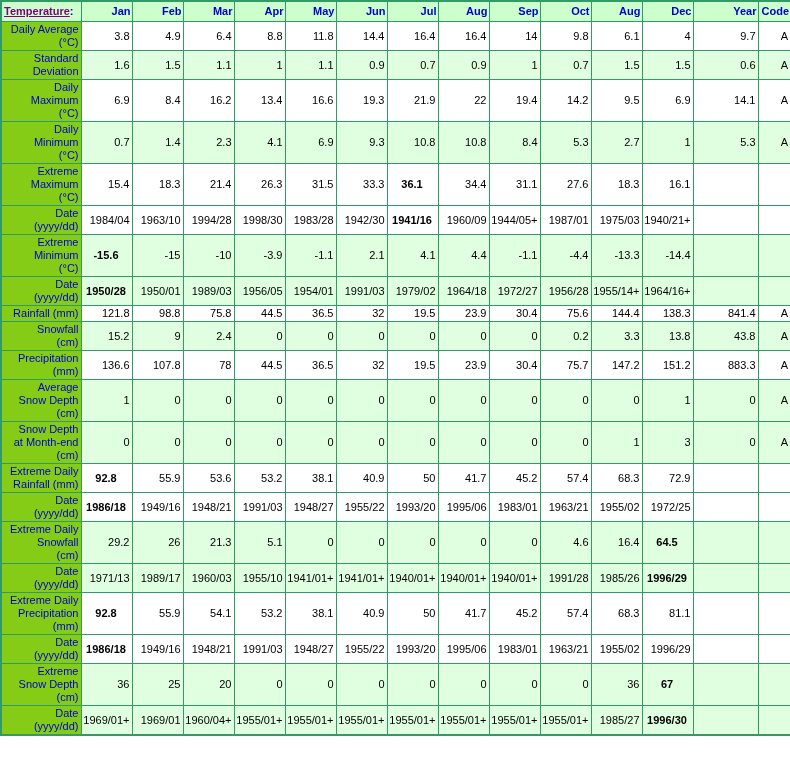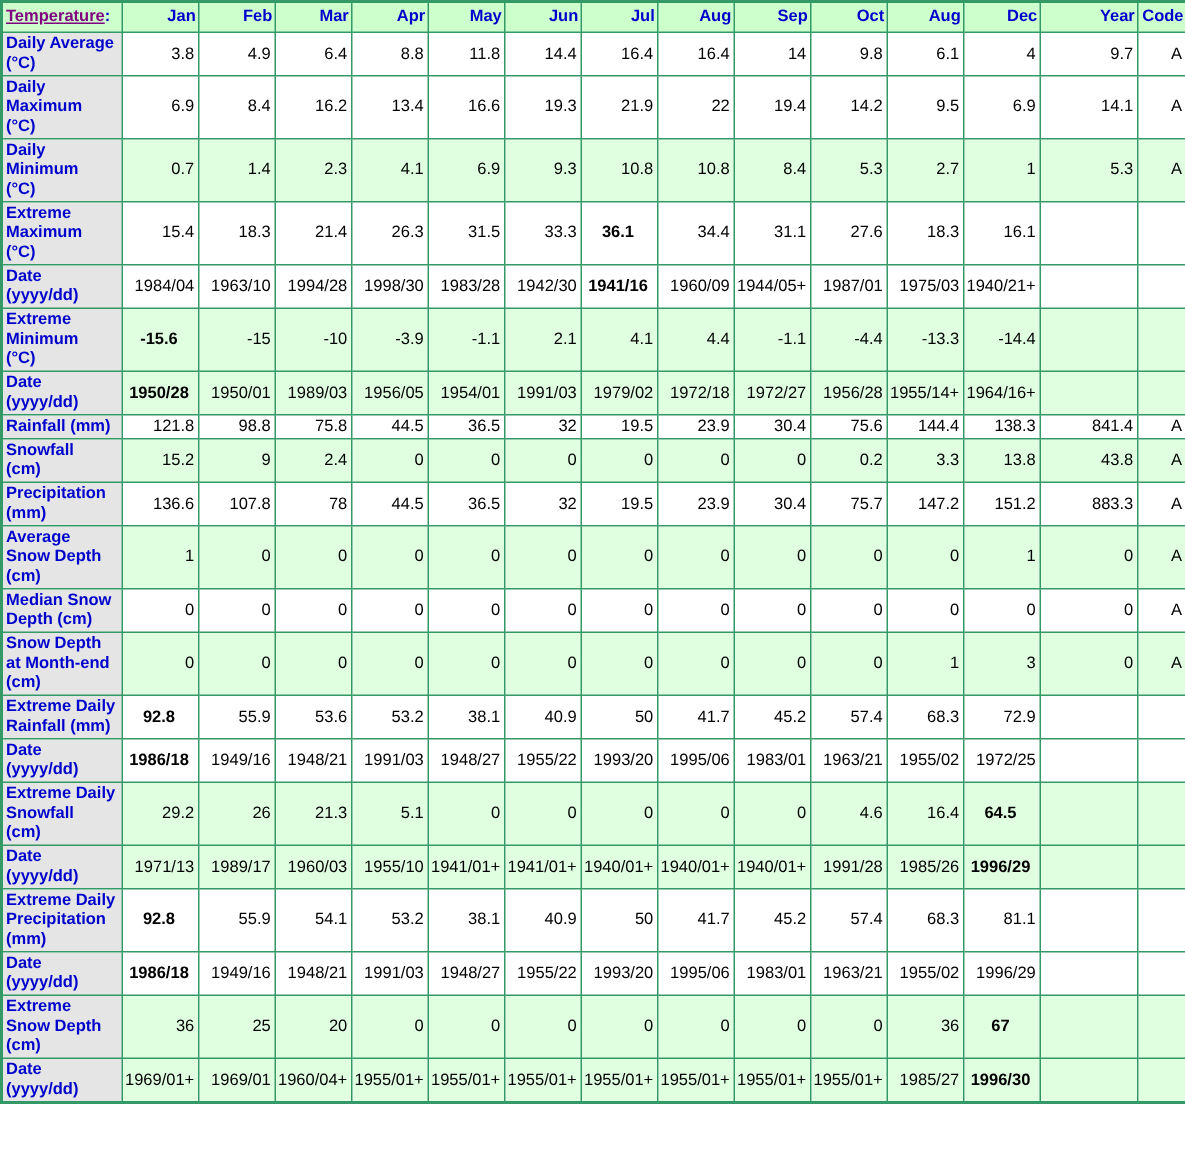--- a/index.html
+++ b/index.html
@@ -4,22 +4,22 @@
 <style>
   html,body{margin:0;padding:0;background:#fff;}
   table{border-collapse:collapse;table-layout:fixed;width:790px;border:2px solid #339966;}
   td{border:1px solid #339966;box-sizing:border-box;padding:1px 3px;
      font-family:"Liberation Sans",sans-serif;font-size:11px;line-height:13px;
      vertical-align:middle;color:#000;}
   .col-header{background:#ccffcc;color:#0000cc;font-weight:bold;text-align:right;padding:3px 1px;}
   .section-cell{background:#ccffcc;text-align:left;padding:3px 2px;white-space:nowrap;}
   .section-link{color:#800080;font-weight:bold;font-size:11px;text-decoration:underline;cursor:pointer;}
   .colon{color:#0000cc;font-weight:bold;}
-  .label-cell{background:#e5e5e5;color:#0000cc;font-weight:bold;white-space:pre-line;
-              text-align:left;padding:1px 2px;overflow:hidden;}
+  .label-cell{background:#84cc16;color:#0000cc;font-weight:normal;white-space:pre-line;
+              text-align:right;padding:1px 2px;overflow:hidden;}
   .data-cell{text-align:right;background:#fff;padding:1px 2px 1px 1px;overflow:hidden;}
   tr.row-green .data-cell{background:#e0ffe0;}
   .bold{font-weight:bold;text-align:center;}
 </style>
 </head>
 <body>
 
 <table>
   <colgroup>
     <col style="width:80px">
@@ -67,20 +67,38 @@
         <td class="data-cell">14.4</td>
         <td class="data-cell">16.4</td>
         <td class="data-cell">16.4</td>
         <td class="data-cell">14</td>
         <td class="data-cell">9.8</td>
         <td class="data-cell">6.1</td>
         <td class="data-cell">4</td>
         <td class="data-cell year-cell">9.7</td>
         <td class="data-cell code-cell">A</td>
       </tr>
+      <tr class="row-green">
+        <td class="label-cell">Standard
+Deviation</td>
+        <td class="data-cell">1.6</td>
+        <td class="data-cell">1.5</td>
+        <td class="data-cell">1.1</td>
+        <td class="data-cell">1</td>
+        <td class="data-cell">1.1</td>
+        <td class="data-cell">0.9</td>
+        <td class="data-cell">0.7</td>
+        <td class="data-cell">0.9</td>
+        <td class="data-cell">1</td>
+        <td class="data-cell">0.7</td>
+        <td class="data-cell">1.5</td>
+        <td class="data-cell">1.5</td>
+        <td class="data-cell year-cell">0.6</td>
+        <td class="data-cell code-cell">A</td>
+      </tr>
       <tr class="row-white">
         <td class="label-cell">Daily
 Maximum
 (°C)</td>
         <td class="data-cell">6.9</td>
         <td class="data-cell">8.4</td>
         <td class="data-cell">16.2</td>
         <td class="data-cell">13.4</td>
         <td class="data-cell">16.6</td>
         <td class="data-cell">19.3</td>
@@ -171,21 +189,21 @@
       <tr class="row-green">
         <td class="label-cell">Date
 (yyyy/dd)</td>
         <td class="data-cell bold">1950/28</td>
         <td class="data-cell">1950/01</td>
         <td class="data-cell">1989/03</td>
         <td class="data-cell">1956/05</td>
         <td class="data-cell">1954/01</td>
         <td class="data-cell">1991/03</td>
         <td class="data-cell">1979/02</td>
-        <td class="data-cell">1972/18</td>
+        <td class="data-cell">1964/18</td>
         <td class="data-cell">1972/27</td>
         <td class="data-cell">1956/28</td>
         <td class="data-cell">1955/14+</td>
         <td class="data-cell">1964/16+</td>
         <td class="data-cell year-cell"></td>
         <td class="data-cell code-cell"></td>
       </tr>
       <tr class="row-white">
         <td class="label-cell">Rainfall (mm)</td>
         <td class="data-cell">121.8</td>
@@ -251,38 +269,20 @@
         <td class="data-cell">0</td>
         <td class="data-cell">0</td>
         <td class="data-cell">0</td>
         <td class="data-cell">0</td>
         <td class="data-cell">0</td>
         <td class="data-cell">0</td>
         <td class="data-cell">1</td>
         <td class="data-cell year-cell">0</td>
         <td class="data-cell code-cell">A</td>
       </tr>
-      <tr class="row-white">
-        <td class="label-cell">Median Snow
-Depth (cm)</td>
-        <td class="data-cell">0</td>
-        <td class="data-cell">0</td>
-        <td class="data-cell">0</td>
-        <td class="data-cell">0</td>
-        <td class="data-cell">0</td>
-        <td class="data-cell">0</td>
-        <td class="data-cell">0</td>
-        <td class="data-cell">0</td>
-        <td class="data-cell">0</td>
-        <td class="data-cell">0</td>
-        <td class="data-cell">0</td>
-        <td class="data-cell">0</td>
-        <td class="data-cell year-cell">0</td>
-        <td class="data-cell code-cell">A</td>
-      </tr>
       <tr class="row-green">
         <td class="label-cell">Snow Depth
 at Month-end
 (cm)</td>
         <td class="data-cell">0</td>
         <td class="data-cell">0</td>
         <td class="data-cell">0</td>
         <td class="data-cell">0</td>
         <td class="data-cell">0</td>
         <td class="data-cell">0</td>

